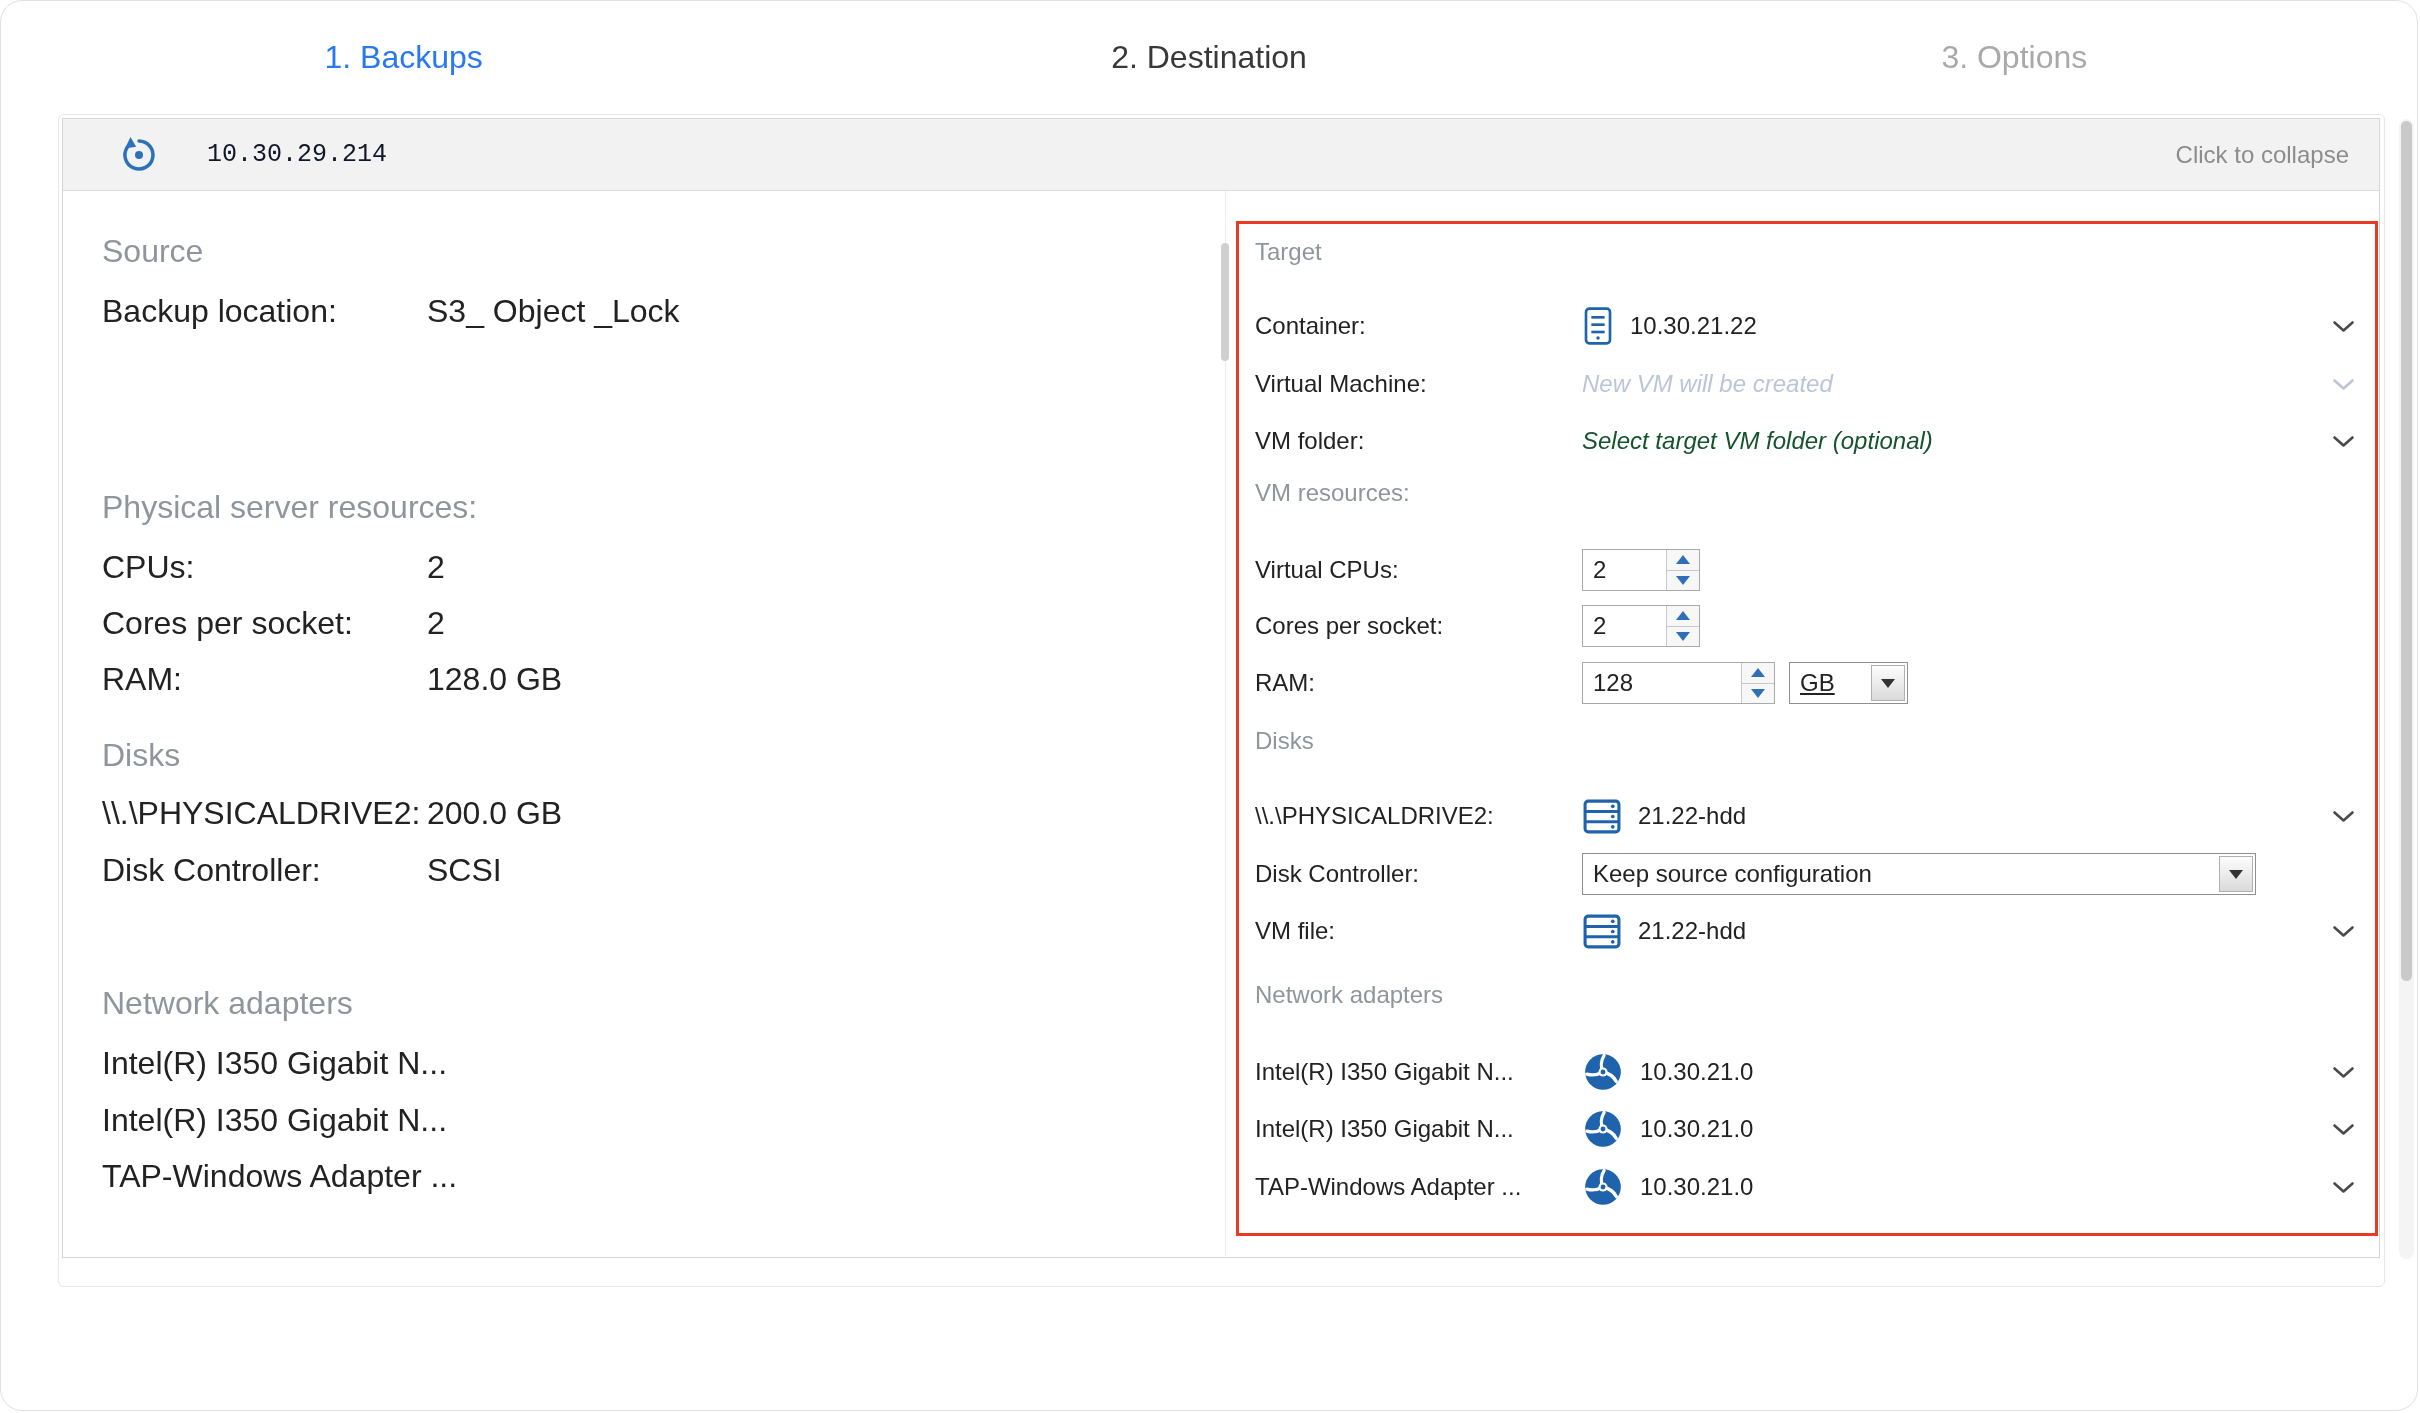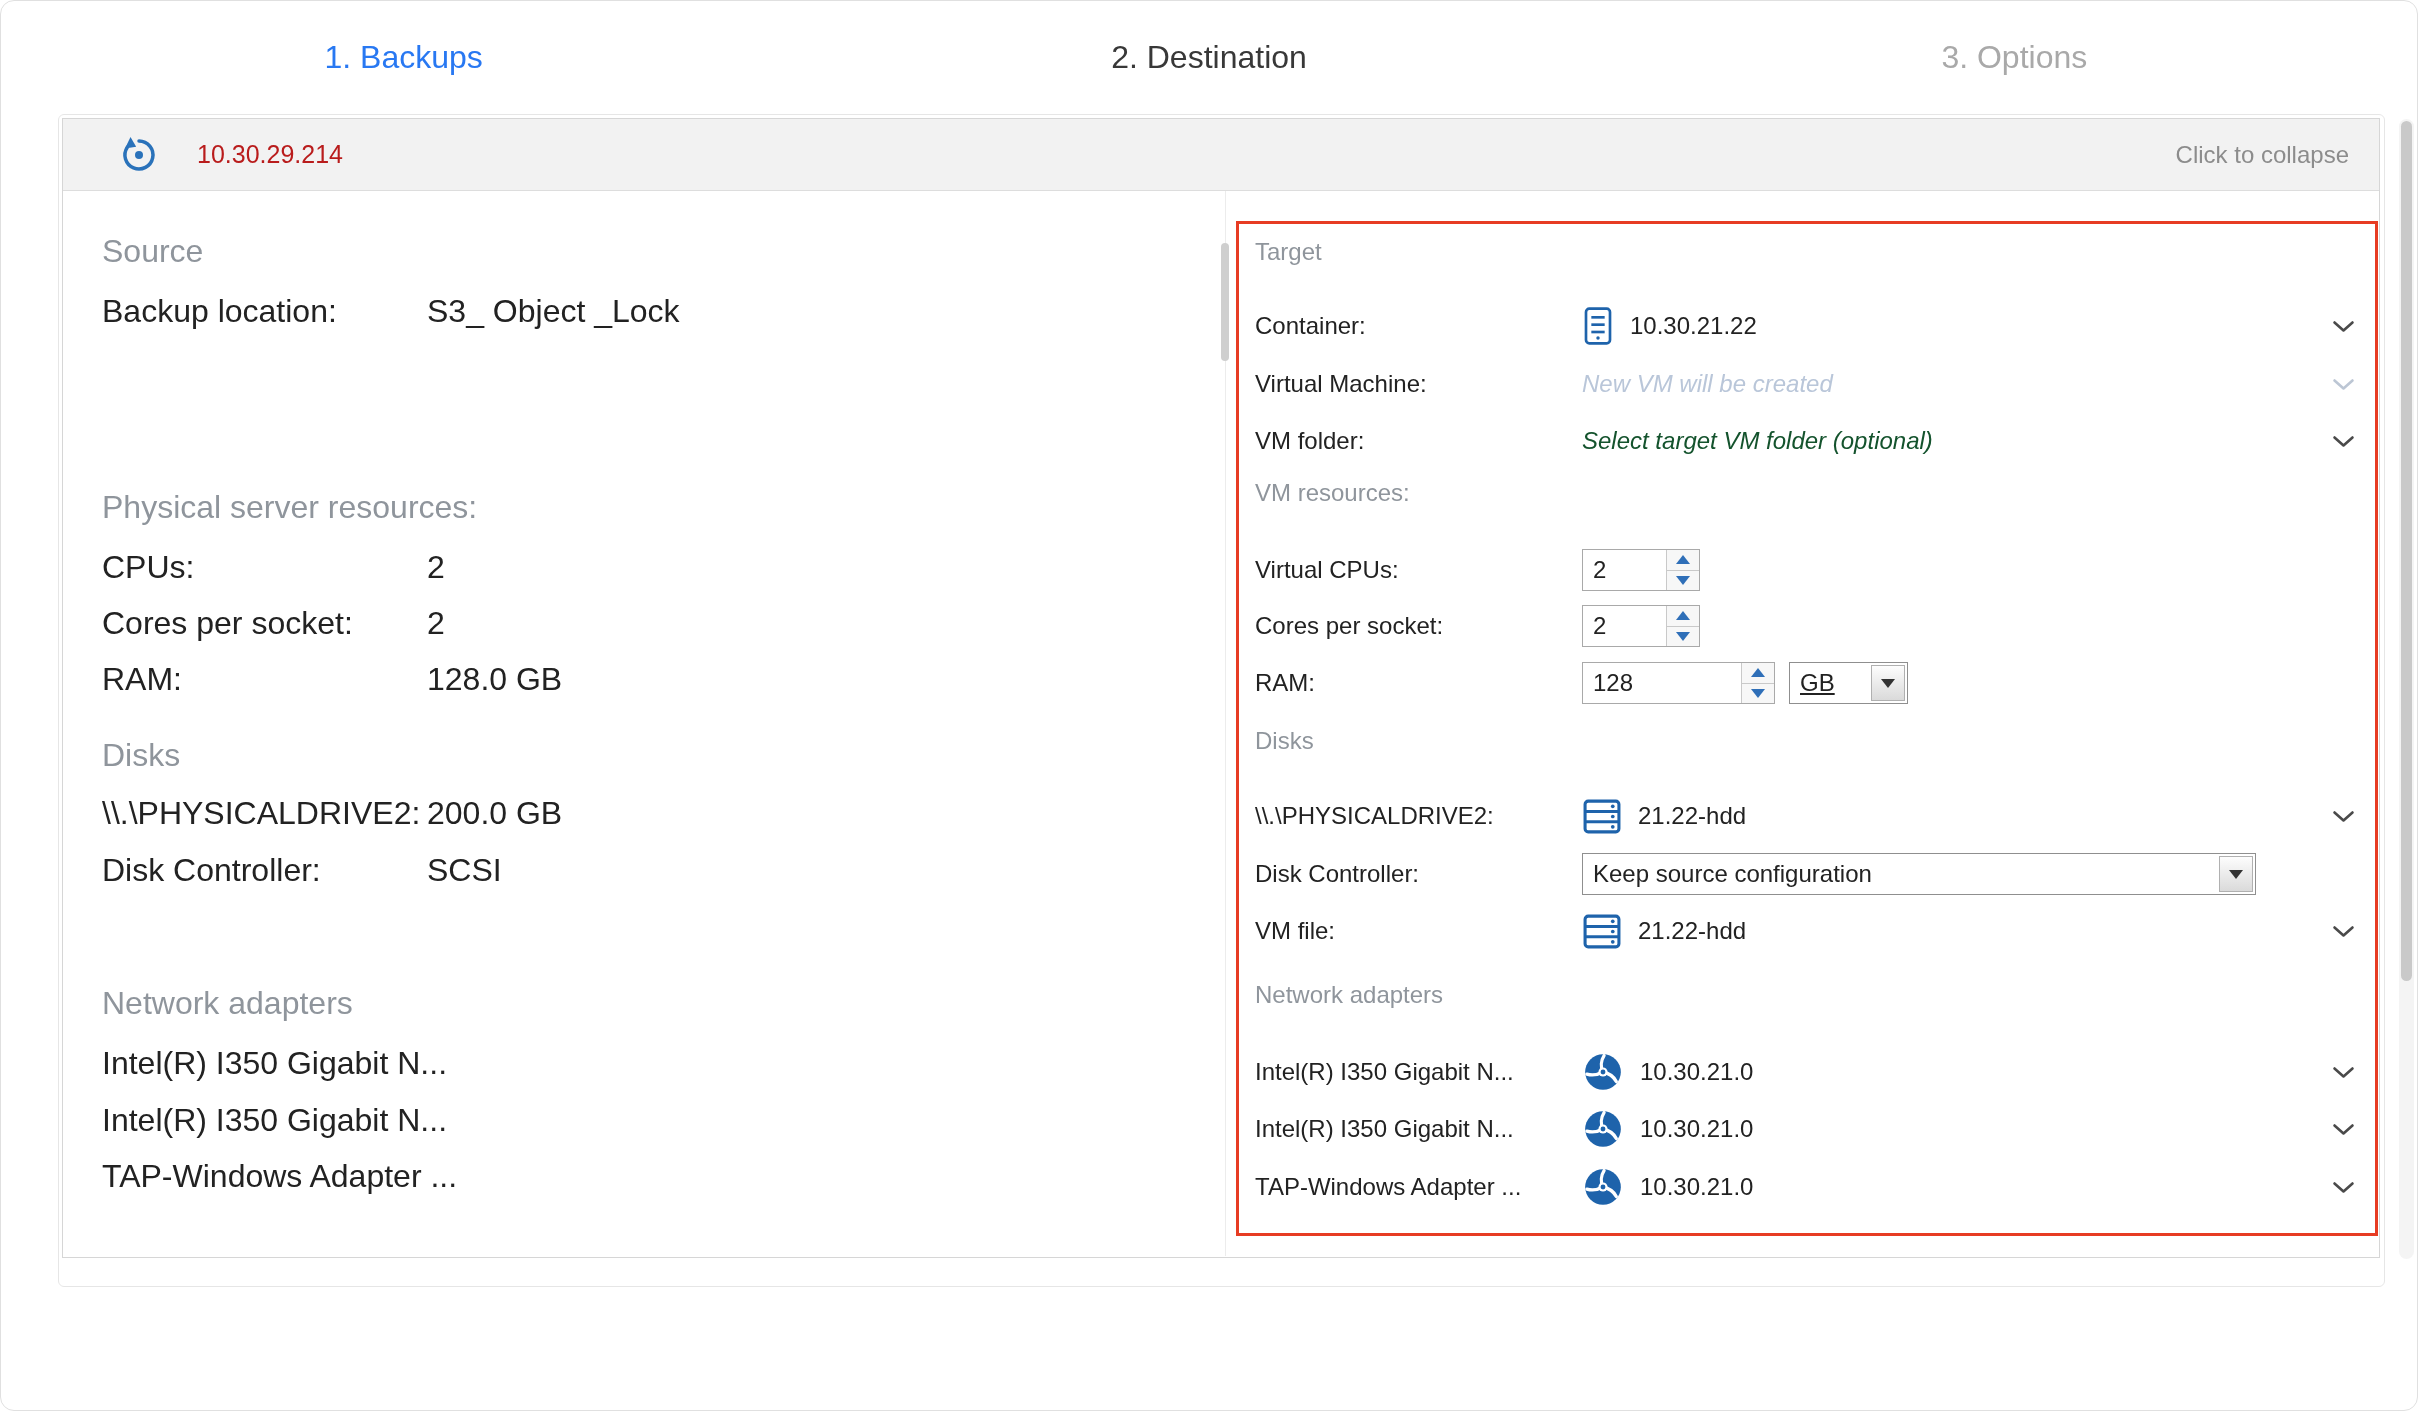--- a/index.html
+++ b/index.html
@@ -1,30 +1,30 @@
 <!DOCTYPE html>
 <html><head>
 <meta charset="utf-8">
 <style>
   html,body{margin:0;padding:0;background:#fff;}
   body{width:2420px;height:1413px;font-family:"Liberation Sans",sans-serif;color:#222;}
-  .page{position:relative;width:2418px;height:1411px;border:1px solid #e0e0e0;border-radius:14px;background:#fff;overflow:hidden;box-sizing:border-box;}
+  .page{position:relative;width:2418px;height:1411px;border:1px solid #e0e0e0;border-radius:22px;background:#fff;overflow:hidden;box-sizing:border-box;}
 
   
   .steps{position:absolute;top:38px;left:0;width:100%;display:grid;grid-template-columns:1fr 1fr 1fr;font-size:32px;}
   .step{text-align:center;cursor:pointer;}
   .step.done{color:#2878f2;}
   .step.active{color:#383838;font-weight:400;}
   .step.upcoming{color:#a9a9a9;}
 
   
   .viewport{position:absolute;left:57px;top:113px;width:2327px;height:1173px;border:1px solid #e6e6e6;border-radius:6px;box-sizing:border-box;}
   .panel{position:absolute;left:3px;top:3px;width:2318px;height:1140px;border:1px solid #d6d6d6;background:#fff;box-sizing:border-box;}
   .panel-header{height:72px;background:#f2f2f2;border-bottom:1px solid #dddddd;display:flex;align-items:center;padding:0 30px 0 56px;box-sizing:border-box;cursor:pointer;}
-  .host-ip{margin-left:22px;font-size:25px;color:#b91c1c;}
+  .host-ip{margin-left:32px;font-size:25px;color:#0f172a;font-family:Liberation Mono, monospace;}
   .collapse-hint{margin-left:auto;color:#8c8c8c;font-size:24px;}
   .panel-body{position:relative;height:1065px;}
   .pane-divider{position:absolute;left:1162px;top:0;bottom:0;width:1px;background:#ececec;}
   .pane-scroll-thumb{position:absolute;left:1158px;top:52px;width:8px;height:118px;background:#cfcfcf;border-radius:4px;}
 
   
   .pane-left{position:absolute;left:39px;top:0;width:1100px;}
   .lrow{display:flex;align-items:center;height:30px;font-size:32px;white-space:nowrap;}
   .llabel{width:325px;flex-shrink:0;}
   .heading{color:#8f959c;}

